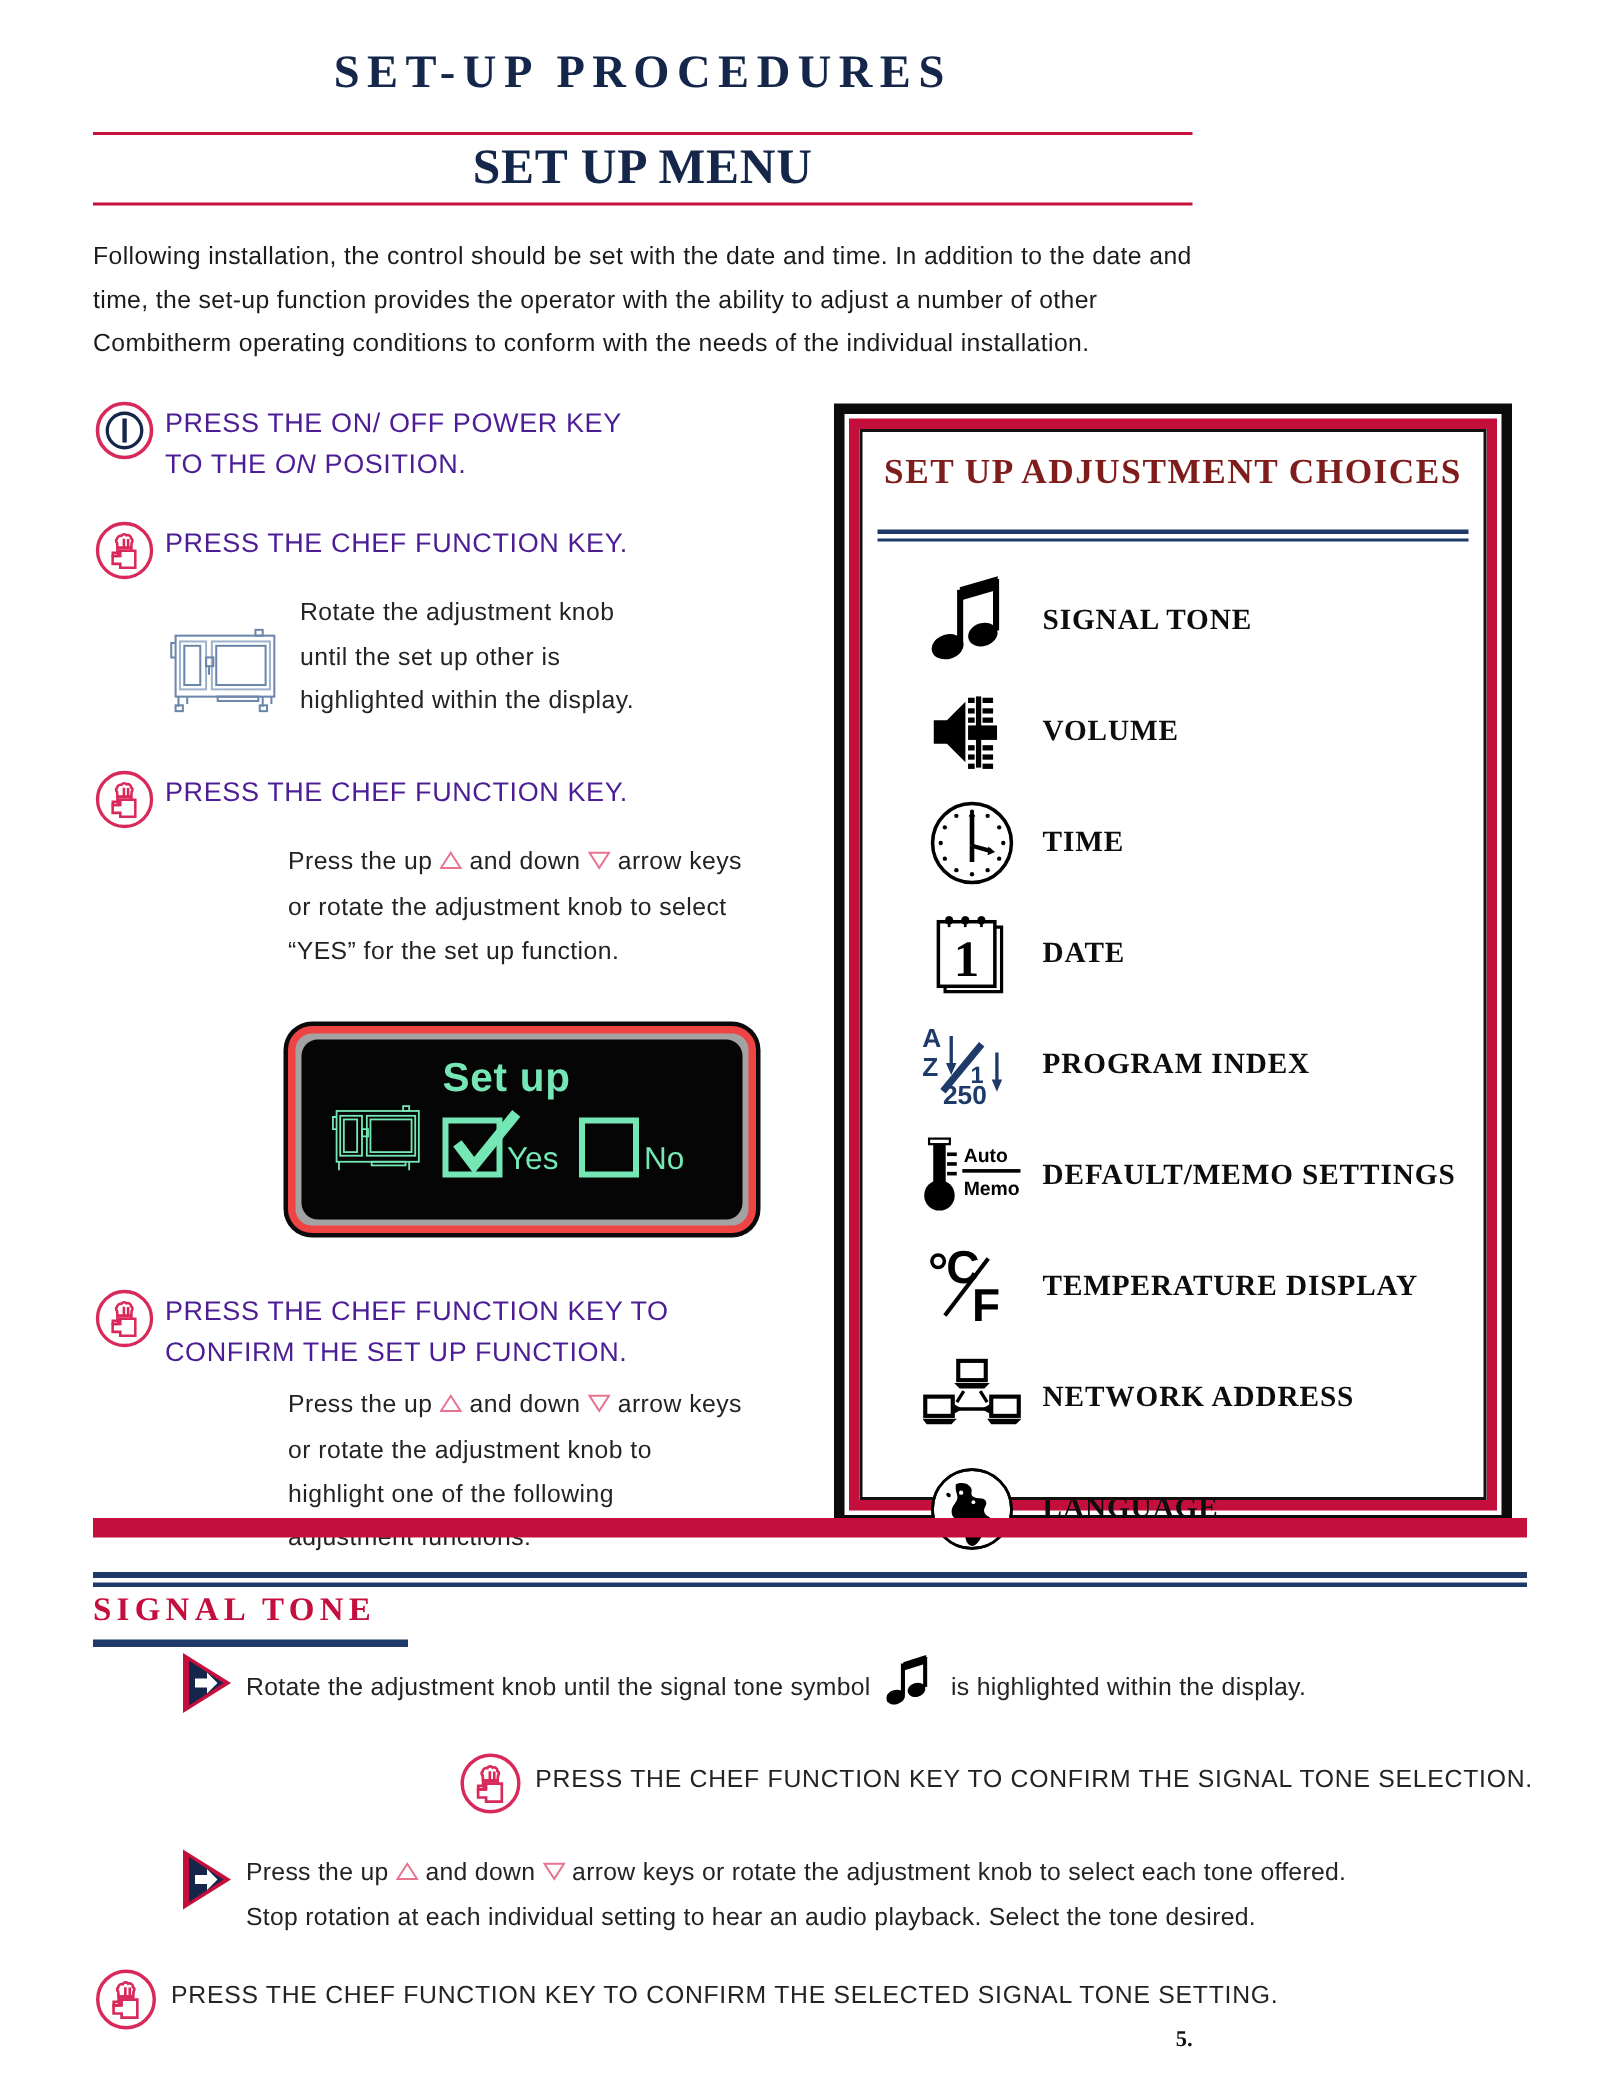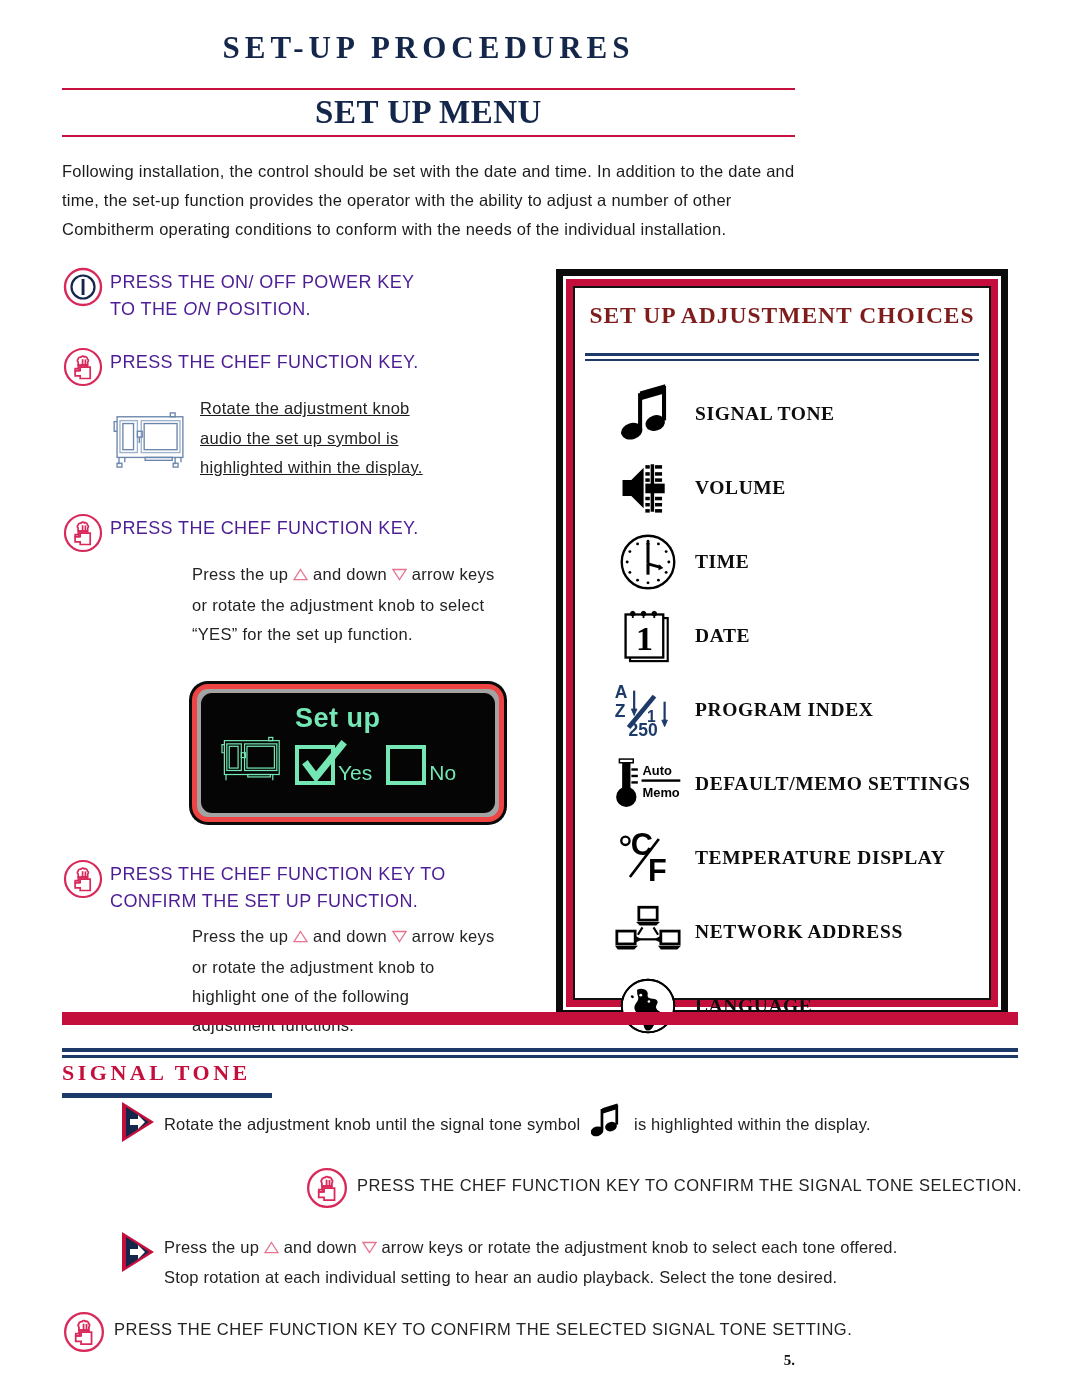--- a/index.html
+++ b/index.html
@@ -64,21 +64,21 @@
   .step-text .caps { display:block; }
   .ital { font-style:italic; }
 
   .sub-text {
     font-size:16.5px;
     line-height:1.78;
     letter-spacing:0.3px;
     color:#232323;
     margin-left:130px;
   }
-  .sub-row { display:flex; align-items:center;text-decoration:underline; }
+  .sub-row { display:flex; align-items:flex-end; }
   .oven-mini { flex:0 0 auto; width:82px; margin:8px 10px 0 46px; }
   .arrow-up, .arrow-dn { display:inline-block; vertical-align:-1px; }
 
   
   .lcd-outer {
     margin:34px 0 0 130px;
     width:302px; height:128px;
     background:#a3a3a3;
     border:5px solid #ef4444;
     border-radius:16px;
@@ -254,21 +254,21 @@
               <rect x="9" y="55" width="5" height="4"></rect>
               <rect x="67" y="55" width="5" height="4"></rect>
               <rect x="38" y="49" width="28" height="3"></rect>
               <path d="M9 12h-3v10h3"></path>
               <rect x="64" y="3" width="5" height="4"></rect>
             </g>
           </svg>
         </span>
         <span class="sub-text" style="margin-left:0;">
           <span style="display:block">Rotate the adjustment knob</span>
-          <span style="display:block">audio the set up symbol is</span>
+          <span style="display:block">until the set up other is</span>
           <span style="display:block">highlighted within the display.</span>
         </span>
       </div>
 
       <div class="step" style="margin-top:30px;">
         <span class="step-icon">
           <svg viewBox="0 0 42 42" width="42" height="42">
             <circle cx="21" cy="21" r="18" fill="none" stroke="#d9295a" stroke-width="2.2"></circle>
             <g fill="none" stroke="#d9295a" stroke-width="1.7">
               <path d="M16 13.5c0-1.6 1.5-2.6 3-2.3c.6-1.3 2.6-1.4 3.4-.3c1.5-.6 3.1.5 3 2.1c1.1.5 1.3 2 .4 2.8l-.3 3.4h-9.2l-.3-3.4c-1-.7-.9-2.1.3-2.6z"></path>

